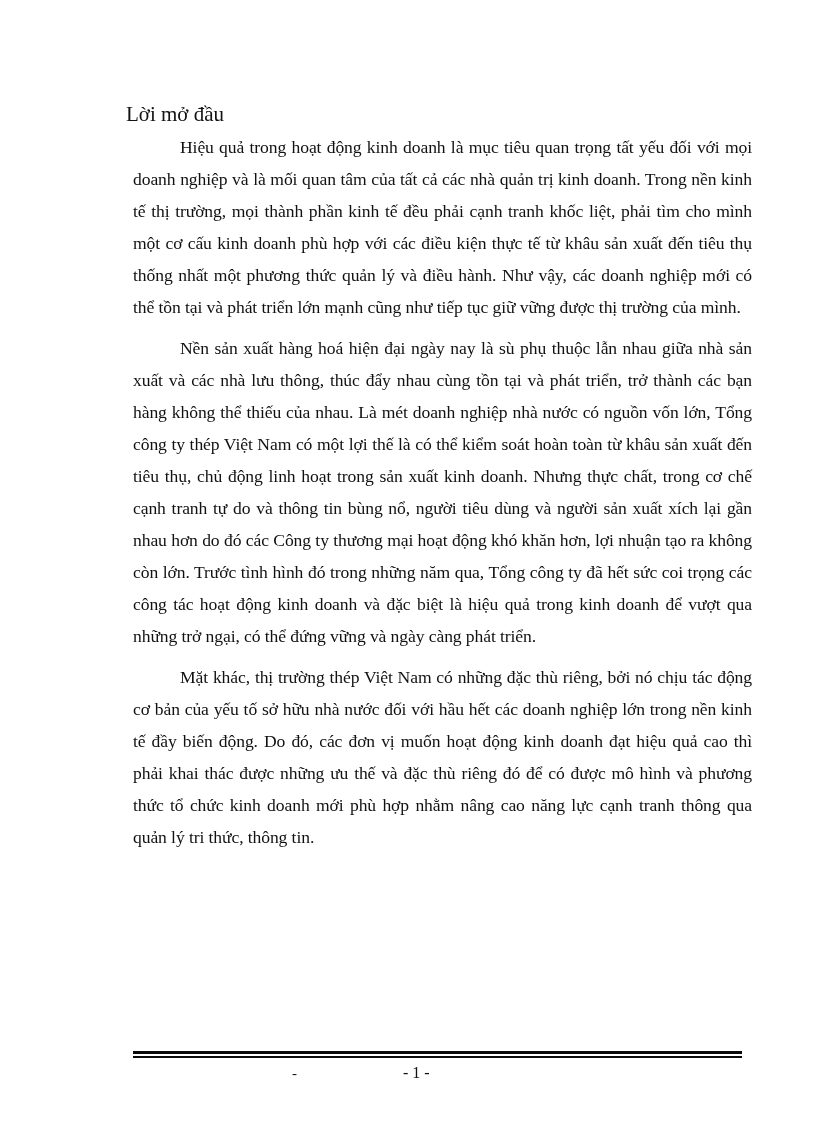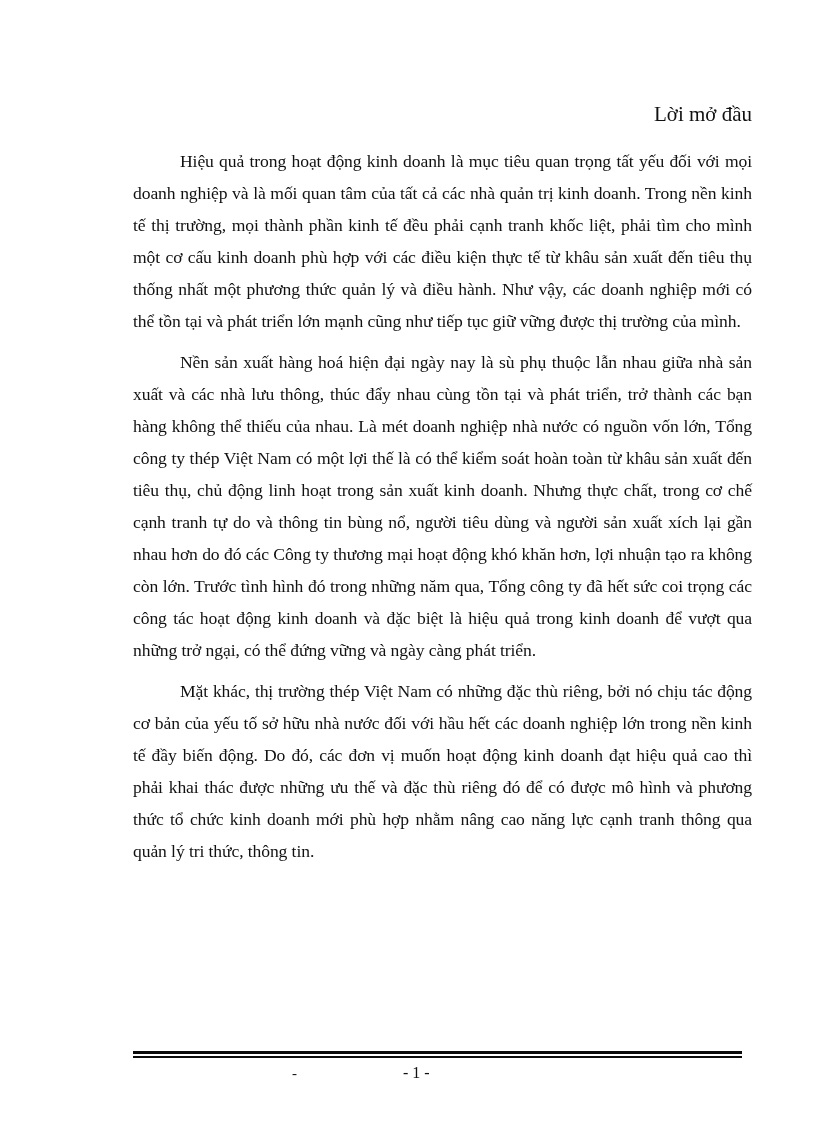--- a/index.html
+++ b/index.html
@@ -17,34 +17,34 @@
     }
     .page {
       position: absolute;
       left: 0; top: 0;
       width: 816px;
       height: 1123px;
       background: #ffffff;
     }
     .title {
       position: absolute;
-      left: 133px;
+      left: 126px;
       width: 619px;
       top: 100px;
-      text-align: right;
+      text-align: left;
       font-size: 21px;
       line-height: 28px;
       margin: 0;
       font-weight: normal;
     }
     .body-text {
       position: absolute;
       left: 133px;
       width: 619px;
-      top: 145px;
+      top: 131px;
     }
     .para {
       margin: 0 0 9px 0;
       font-size: 17.6px;
       line-height: 32px;
       text-align: justify;
       text-indent: 47px;
       letter-spacing: -0.1px;
     }
     .footer-rule {

